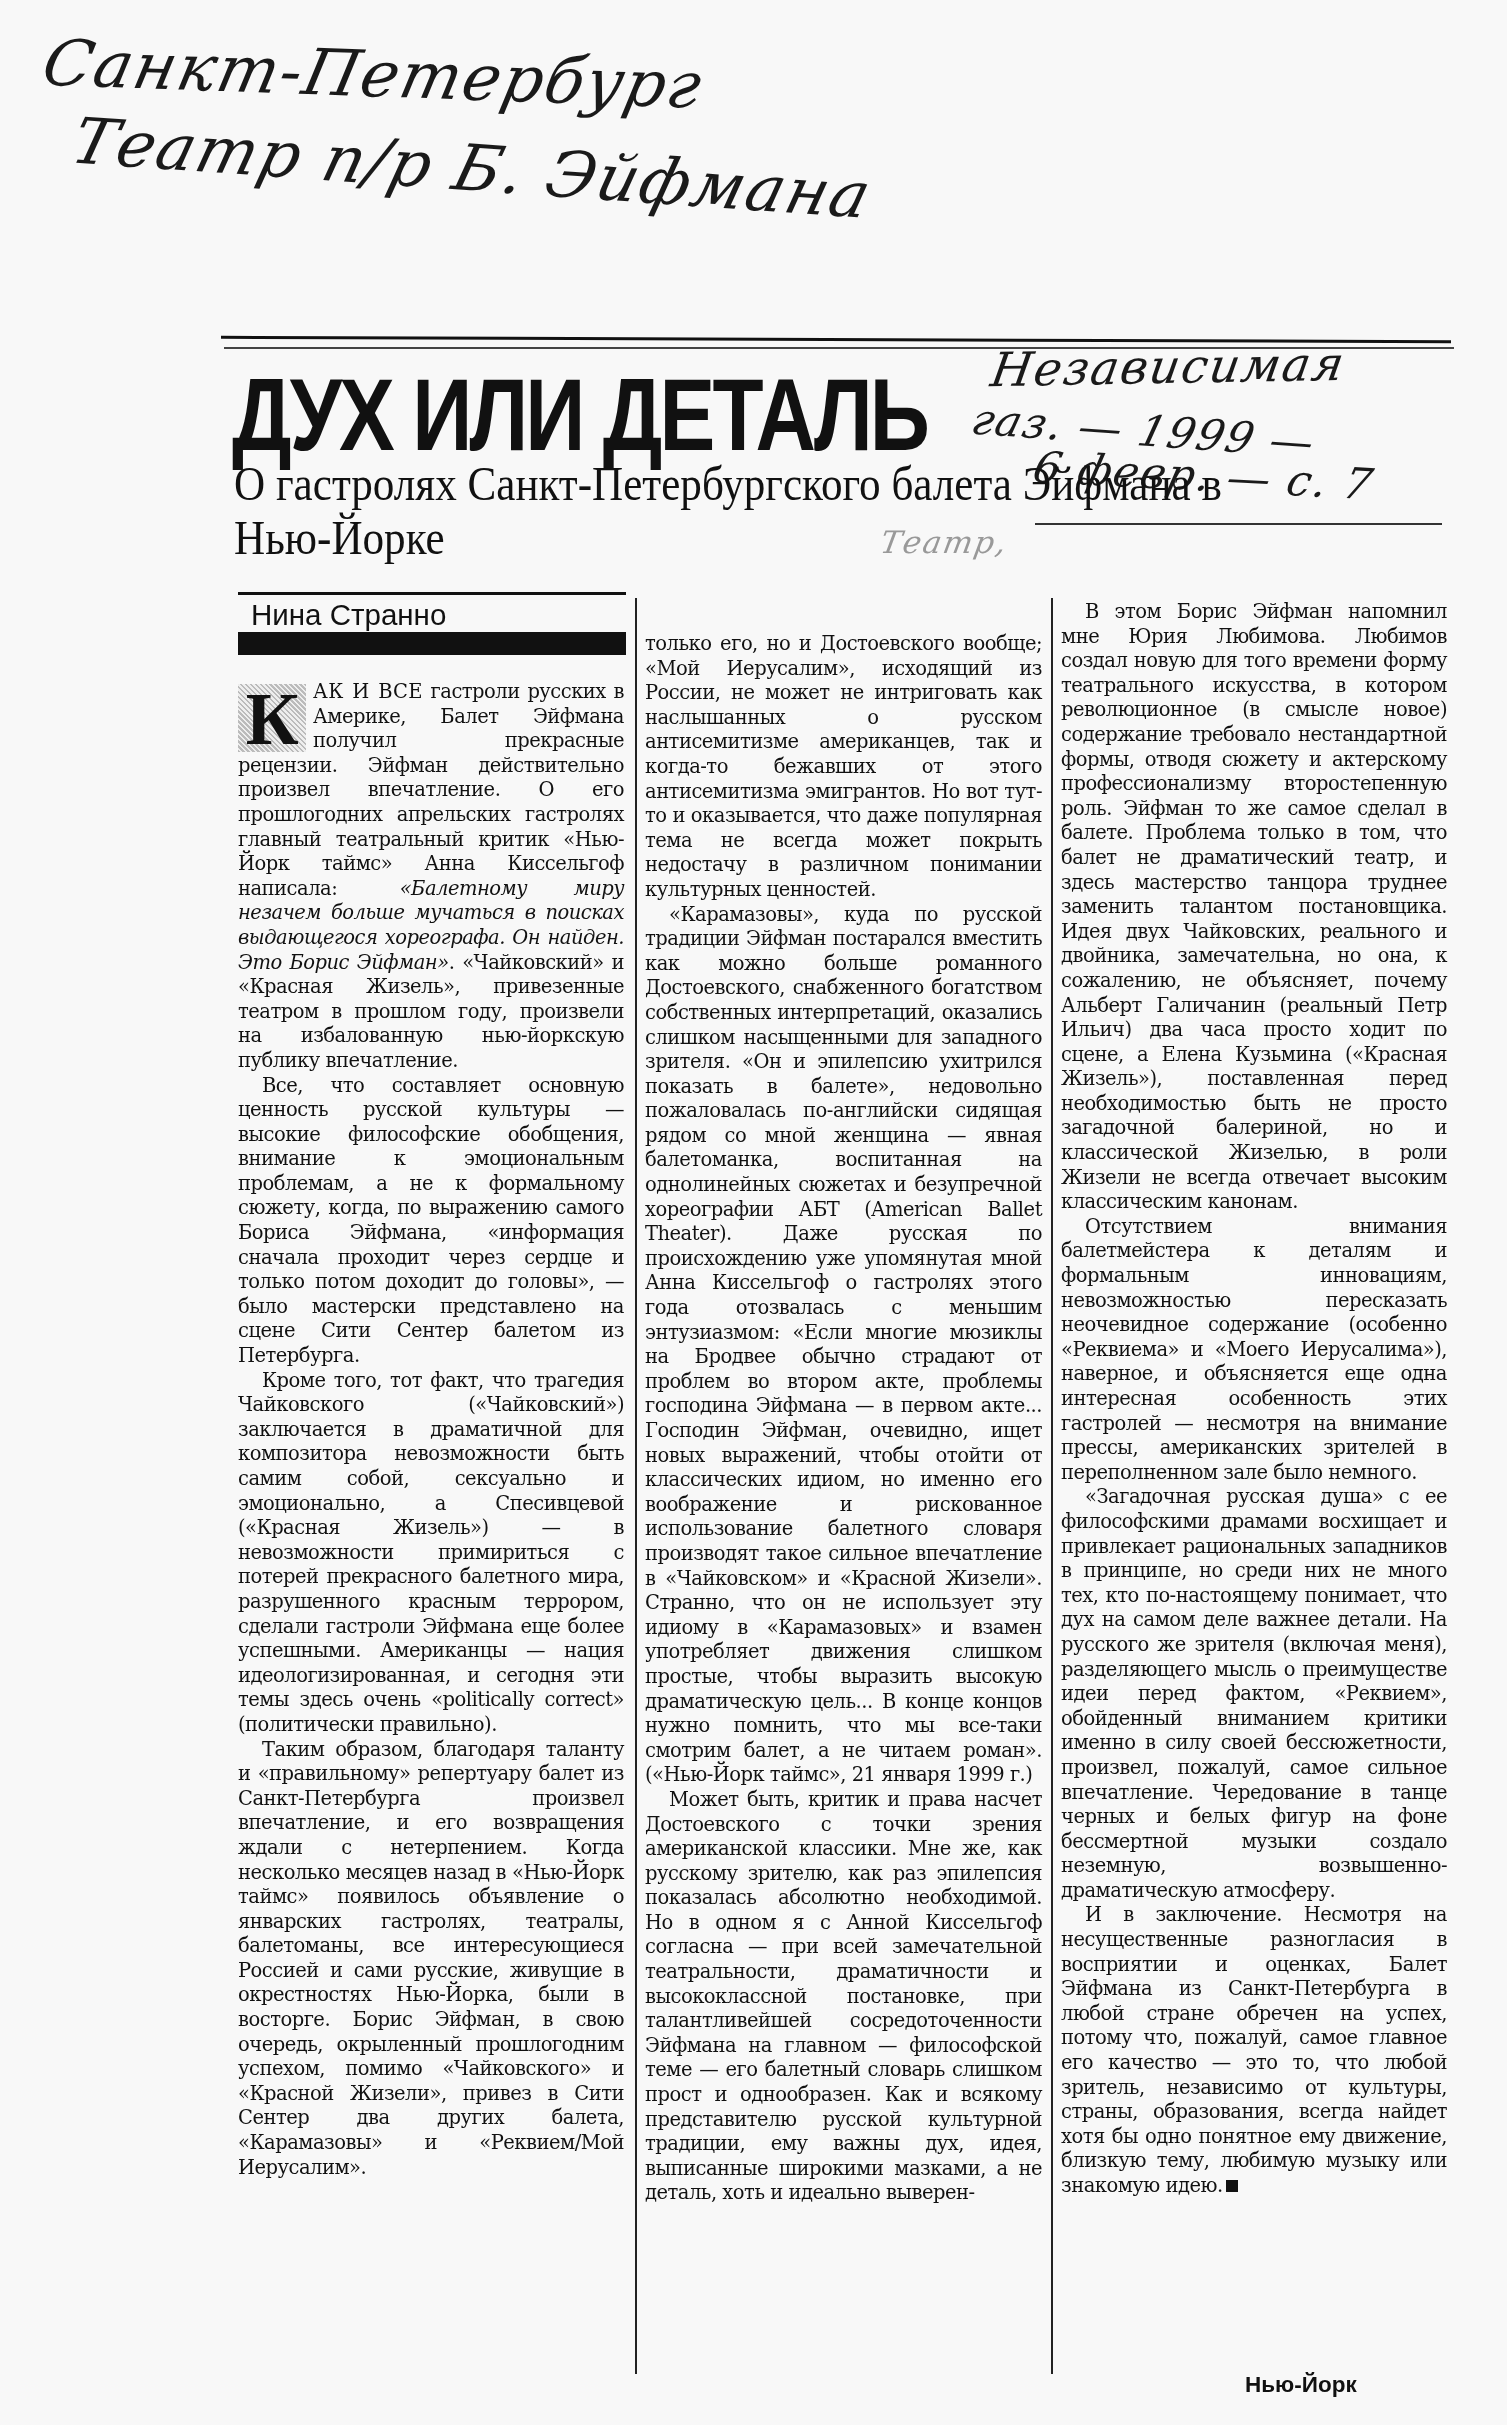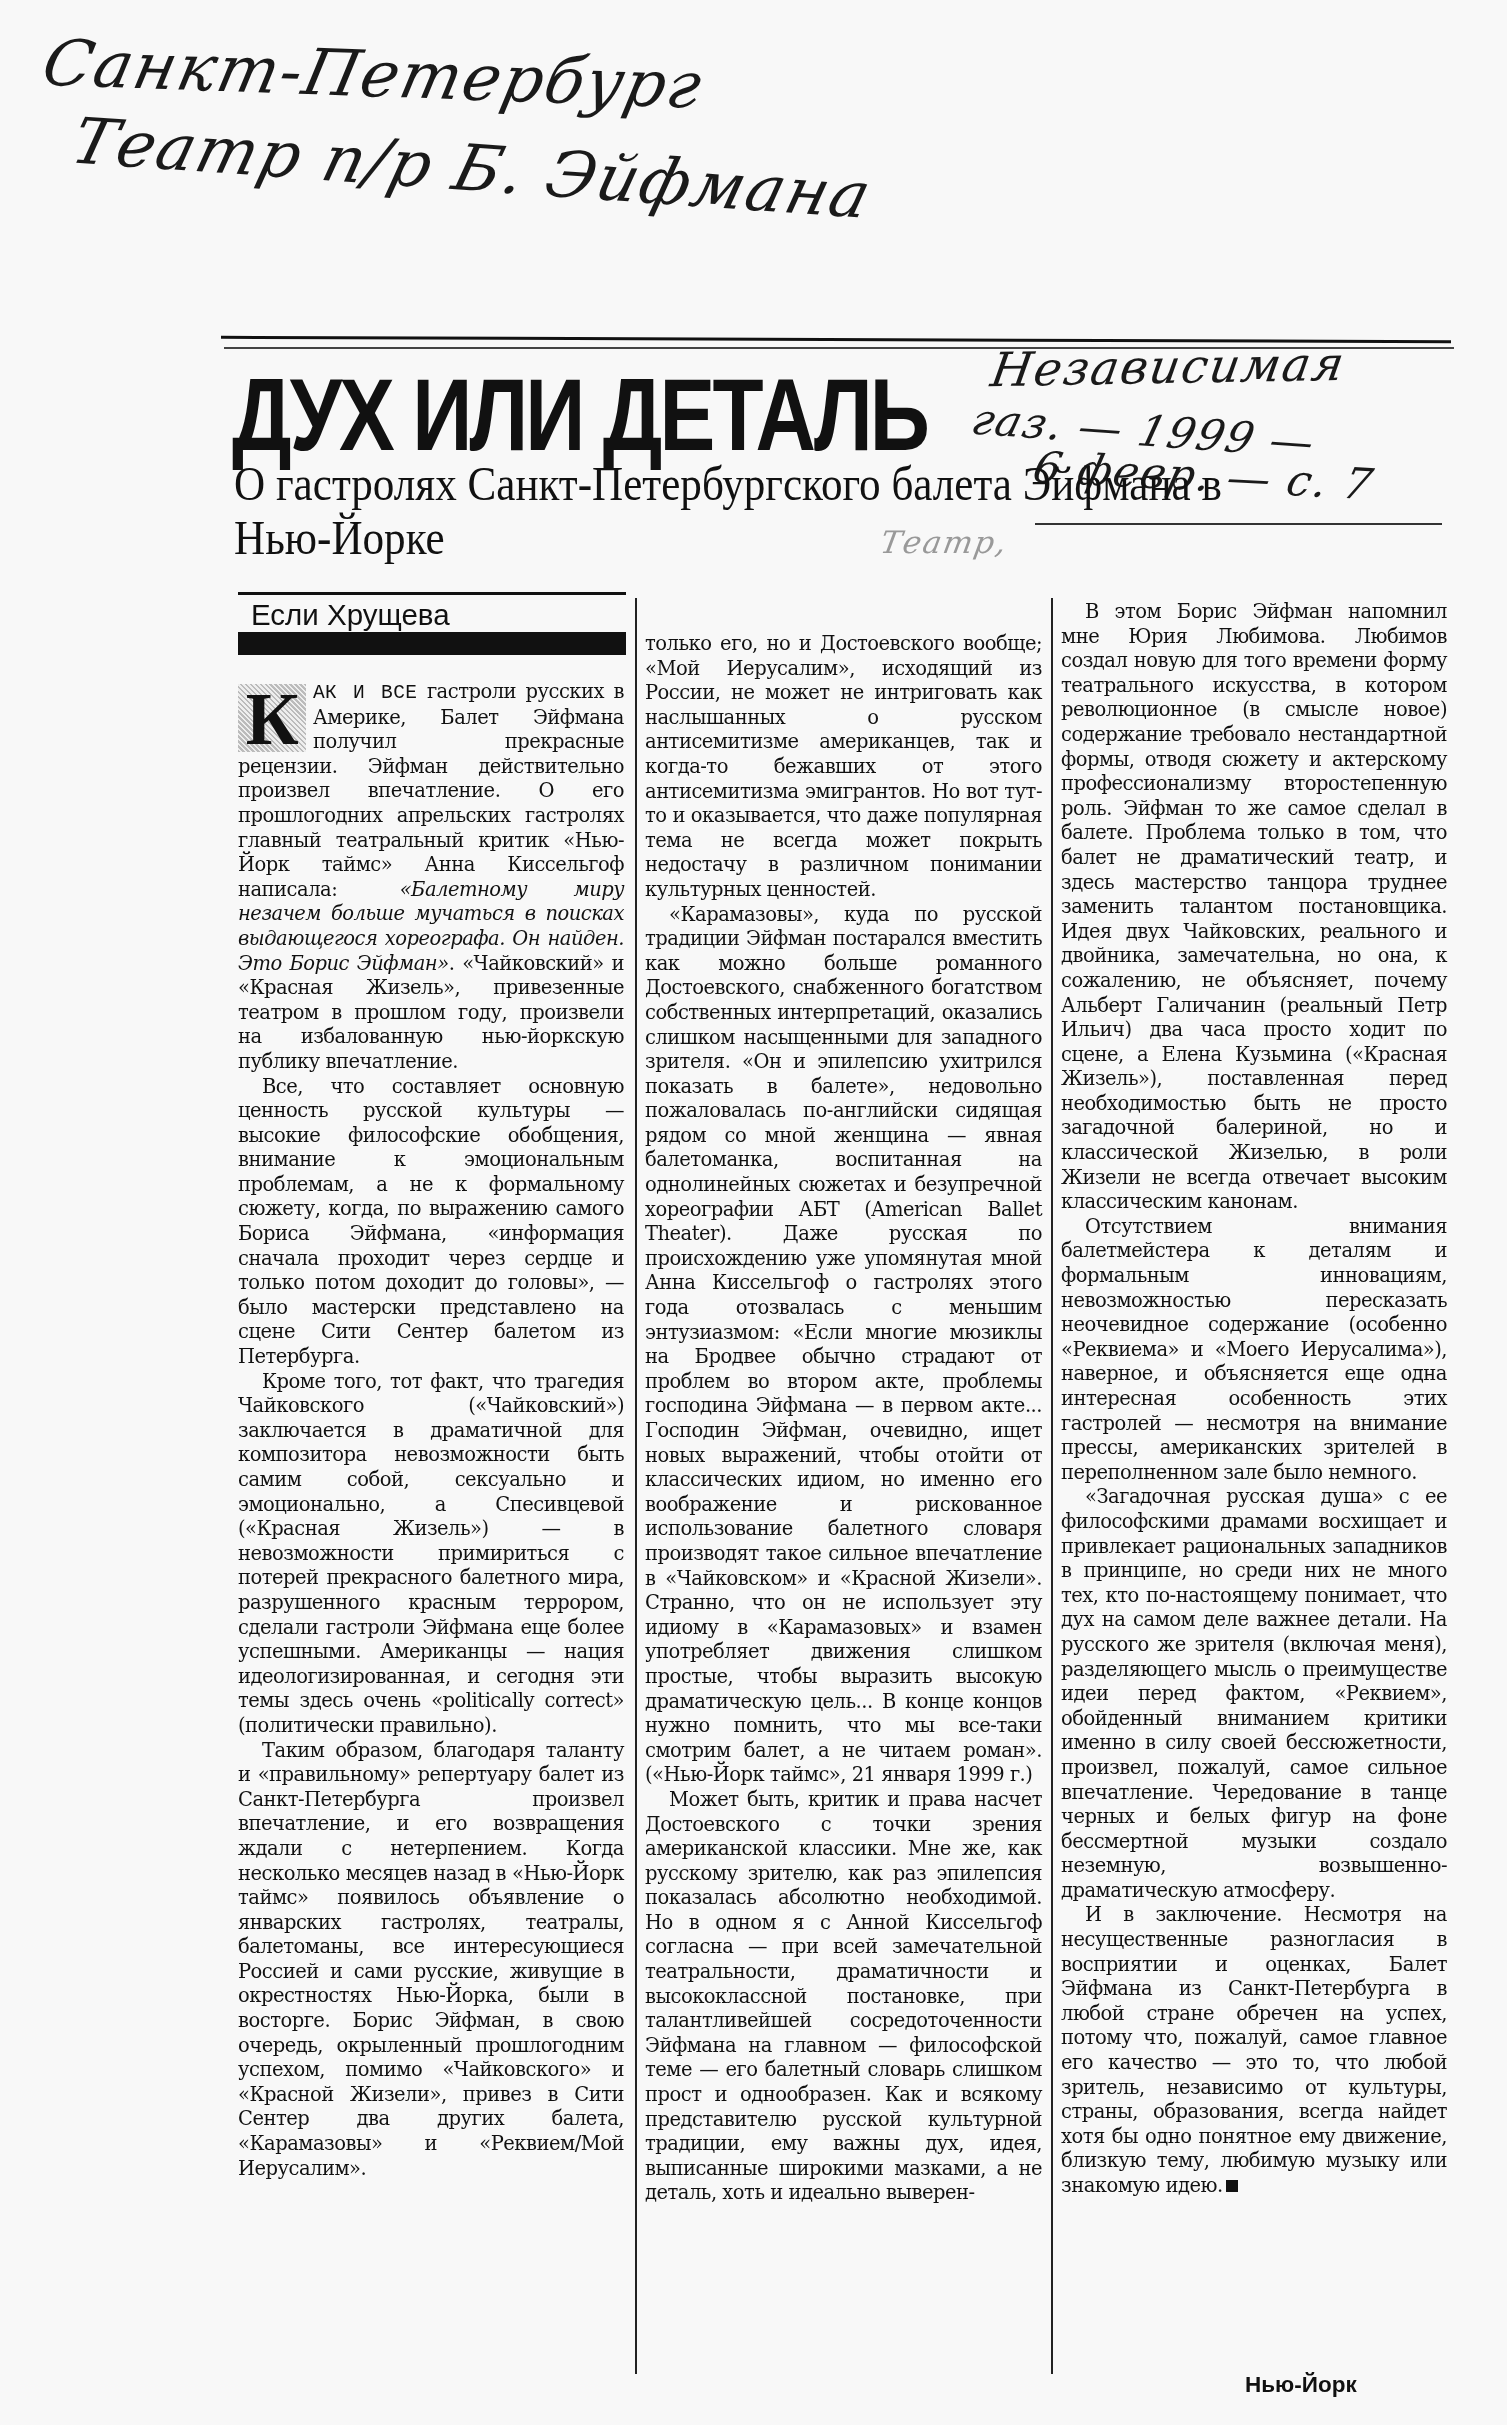--- a/index.html
+++ b/index.html
@@ -51,21 +51,21 @@
   .vrule { position: absolute; width: 1.7px; background: #222; }
   #vr1 { left: 635px; top: 598px; height: 1776px; }
   #vr2 { left: 1051px; top: 598px; height: 1776px; }
 
   .dropcap {
     float: left; width: 68px; height: 68px; margin: 3.5px 7px 0 0;
     background: repeating-linear-gradient(45deg, #bbb 0 1.7px, #eee 1.7px 3.5px);
     font-family: "Liberation Serif", serif; font-weight: bold; font-size: 73px; line-height: 71px;
     text-align: center; color: #111;
   }
-  .caps { letter-spacing: 0.4px; font-family: Liberation Mono, monospace; }
+  .caps { letter-spacing: 0.4px; }
   .it { font-style: italic; margin-left: 16px; }
   .endmark { display: inline-block; width: 12px; height: 12px; background: #111; margin-left: 3.5px; }
   #dateline {
     position: absolute; left: 1220px; top: 2372px; font-family: "Liberation Sans", sans-serif;
     font-weight: bold; font-size: 22.5px; margin-left: 25px;
   }
 </style>
 </head>
 <body>
 
@@ -77,21 +77,21 @@
 <div class="hw" id="hw6">Театр,</div>
 
 <div class="rule-top"></div>
 <div class="rule-top2"></div>
 
 <div id="headline">ДУХ ИЛИ ДЕТАЛЬ</div>
 <div id="subhead">О гастролях Санкт-Петербургского балета Эйфмана в Нью-Йорке</div>
 <div class="subrule"></div>
 
 <div class="byline-top"></div>
-<div id="byline">Если Хрущева</div>
+<div id="byline">Нина Странно</div>
 <div class="byline-bar"></div>
 
 <div class="vrule" id="vr1"></div>
 <div class="vrule" id="vr2"></div>
 
 <div class="col" id="col1">
   <p class="noindent">
     <span class="dropcap">К</span><span class="caps">АК И ВСЕ</span><span> гастроли русских в Америке, Балет Эйфмана получил прекрасные рецензии. Эйфман действительно произвел впечатление. О его прошлогодних апрельских гастролях главный театральный критик «Нью-Йорк таймс» Анна Киссельгоф написала: </span><span class="it">«Балетному миру незачем больше мучаться в поисках выдающегося хореографа. Он найден. Это Борис Эйфман»</span><span>. «Чайковский» и «Красная Жизель», привезенные театром в прошлом году, произвели на избалованную нью-йоркскую публику впечатление.</span>
   </p>
   <p>Все, что составляет основную ценность русской культуры — высокие философские обобщения, внимание к эмоциональным проблемам, а не к формальному сюжету, когда, по выражению самого Бориса Эйфмана, «информация сначала проходит через сердце и только потом доходит до головы», — было мастерски представлено на сцене Сити Сентер балетом из Петербурга.</p>

